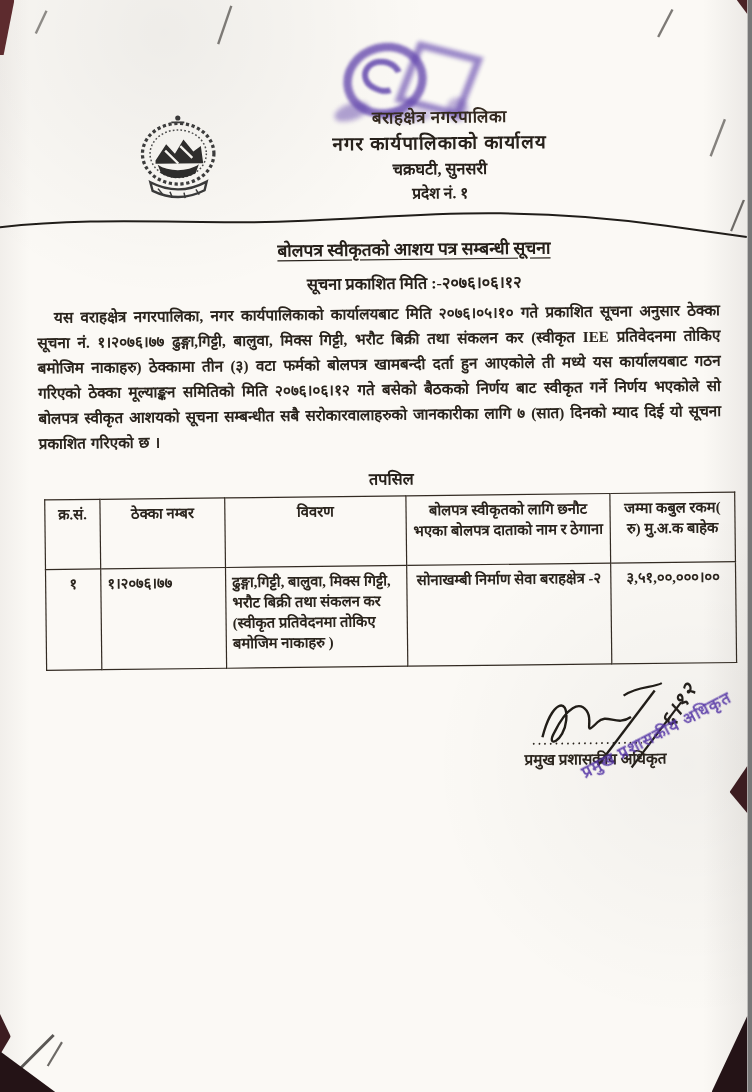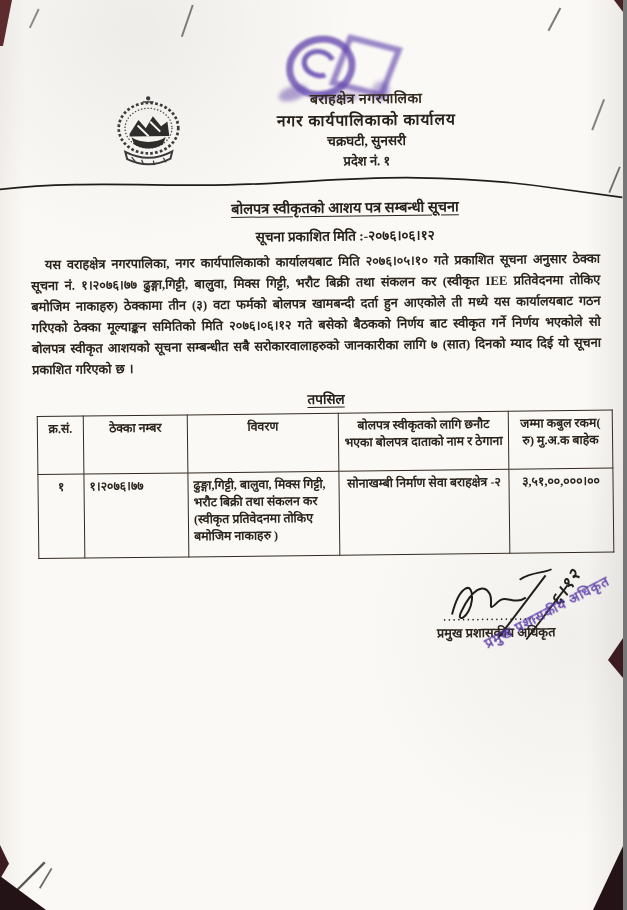--- a/index.html
+++ b/index.html
@@ -45,21 +45,21 @@
   
   .notice-title{position:absolute;left:72px;right:0;top:197px;text-align:center;font-size:14.5px;font-weight:bold;}
   .notice-title span{text-decoration:underline;text-underline-offset:3px;}
   .pub-date{position:absolute;left:72px;right:0;top:227px;text-align:center;font-size:13.5px;font-weight:bold;}
 
   
   .body-par{position:absolute;left:33px;top:252px;width:569px;font-size:12.7px;line-height:21px;
     text-align:justify;text-indent:14px;font-weight:600;color:#2a241d;word-spacing:1px;}
 
   .schedule{position:absolute;left:30px;right:0;top:390px;text-align:center;font-size:13.5px;font-weight:bold;}
-  .schedule span{text-decoration:underline;text-underline-offset:3px;}
+  .schedule span{text-underline-offset:3px;}
 
   
   table.tbl{position:absolute;left:37px;top:413px;width:575px;border-collapse:collapse;table-layout:fixed;}
   .tbl td,.tbl th{border:1.5px solid #332b23;font-size:12.3px;font-weight:600;color:#2a241d;
     padding:4px 5px;vertical-align:top;line-height:17px;}
   .tbl th{text-align:center;font-weight:600;}
   .tbl .hdr{height:58px;}
   .tbl .row{height:84px;}
   .c-center{text-align:center;}
   .v-mid{vertical-align:middle;}

